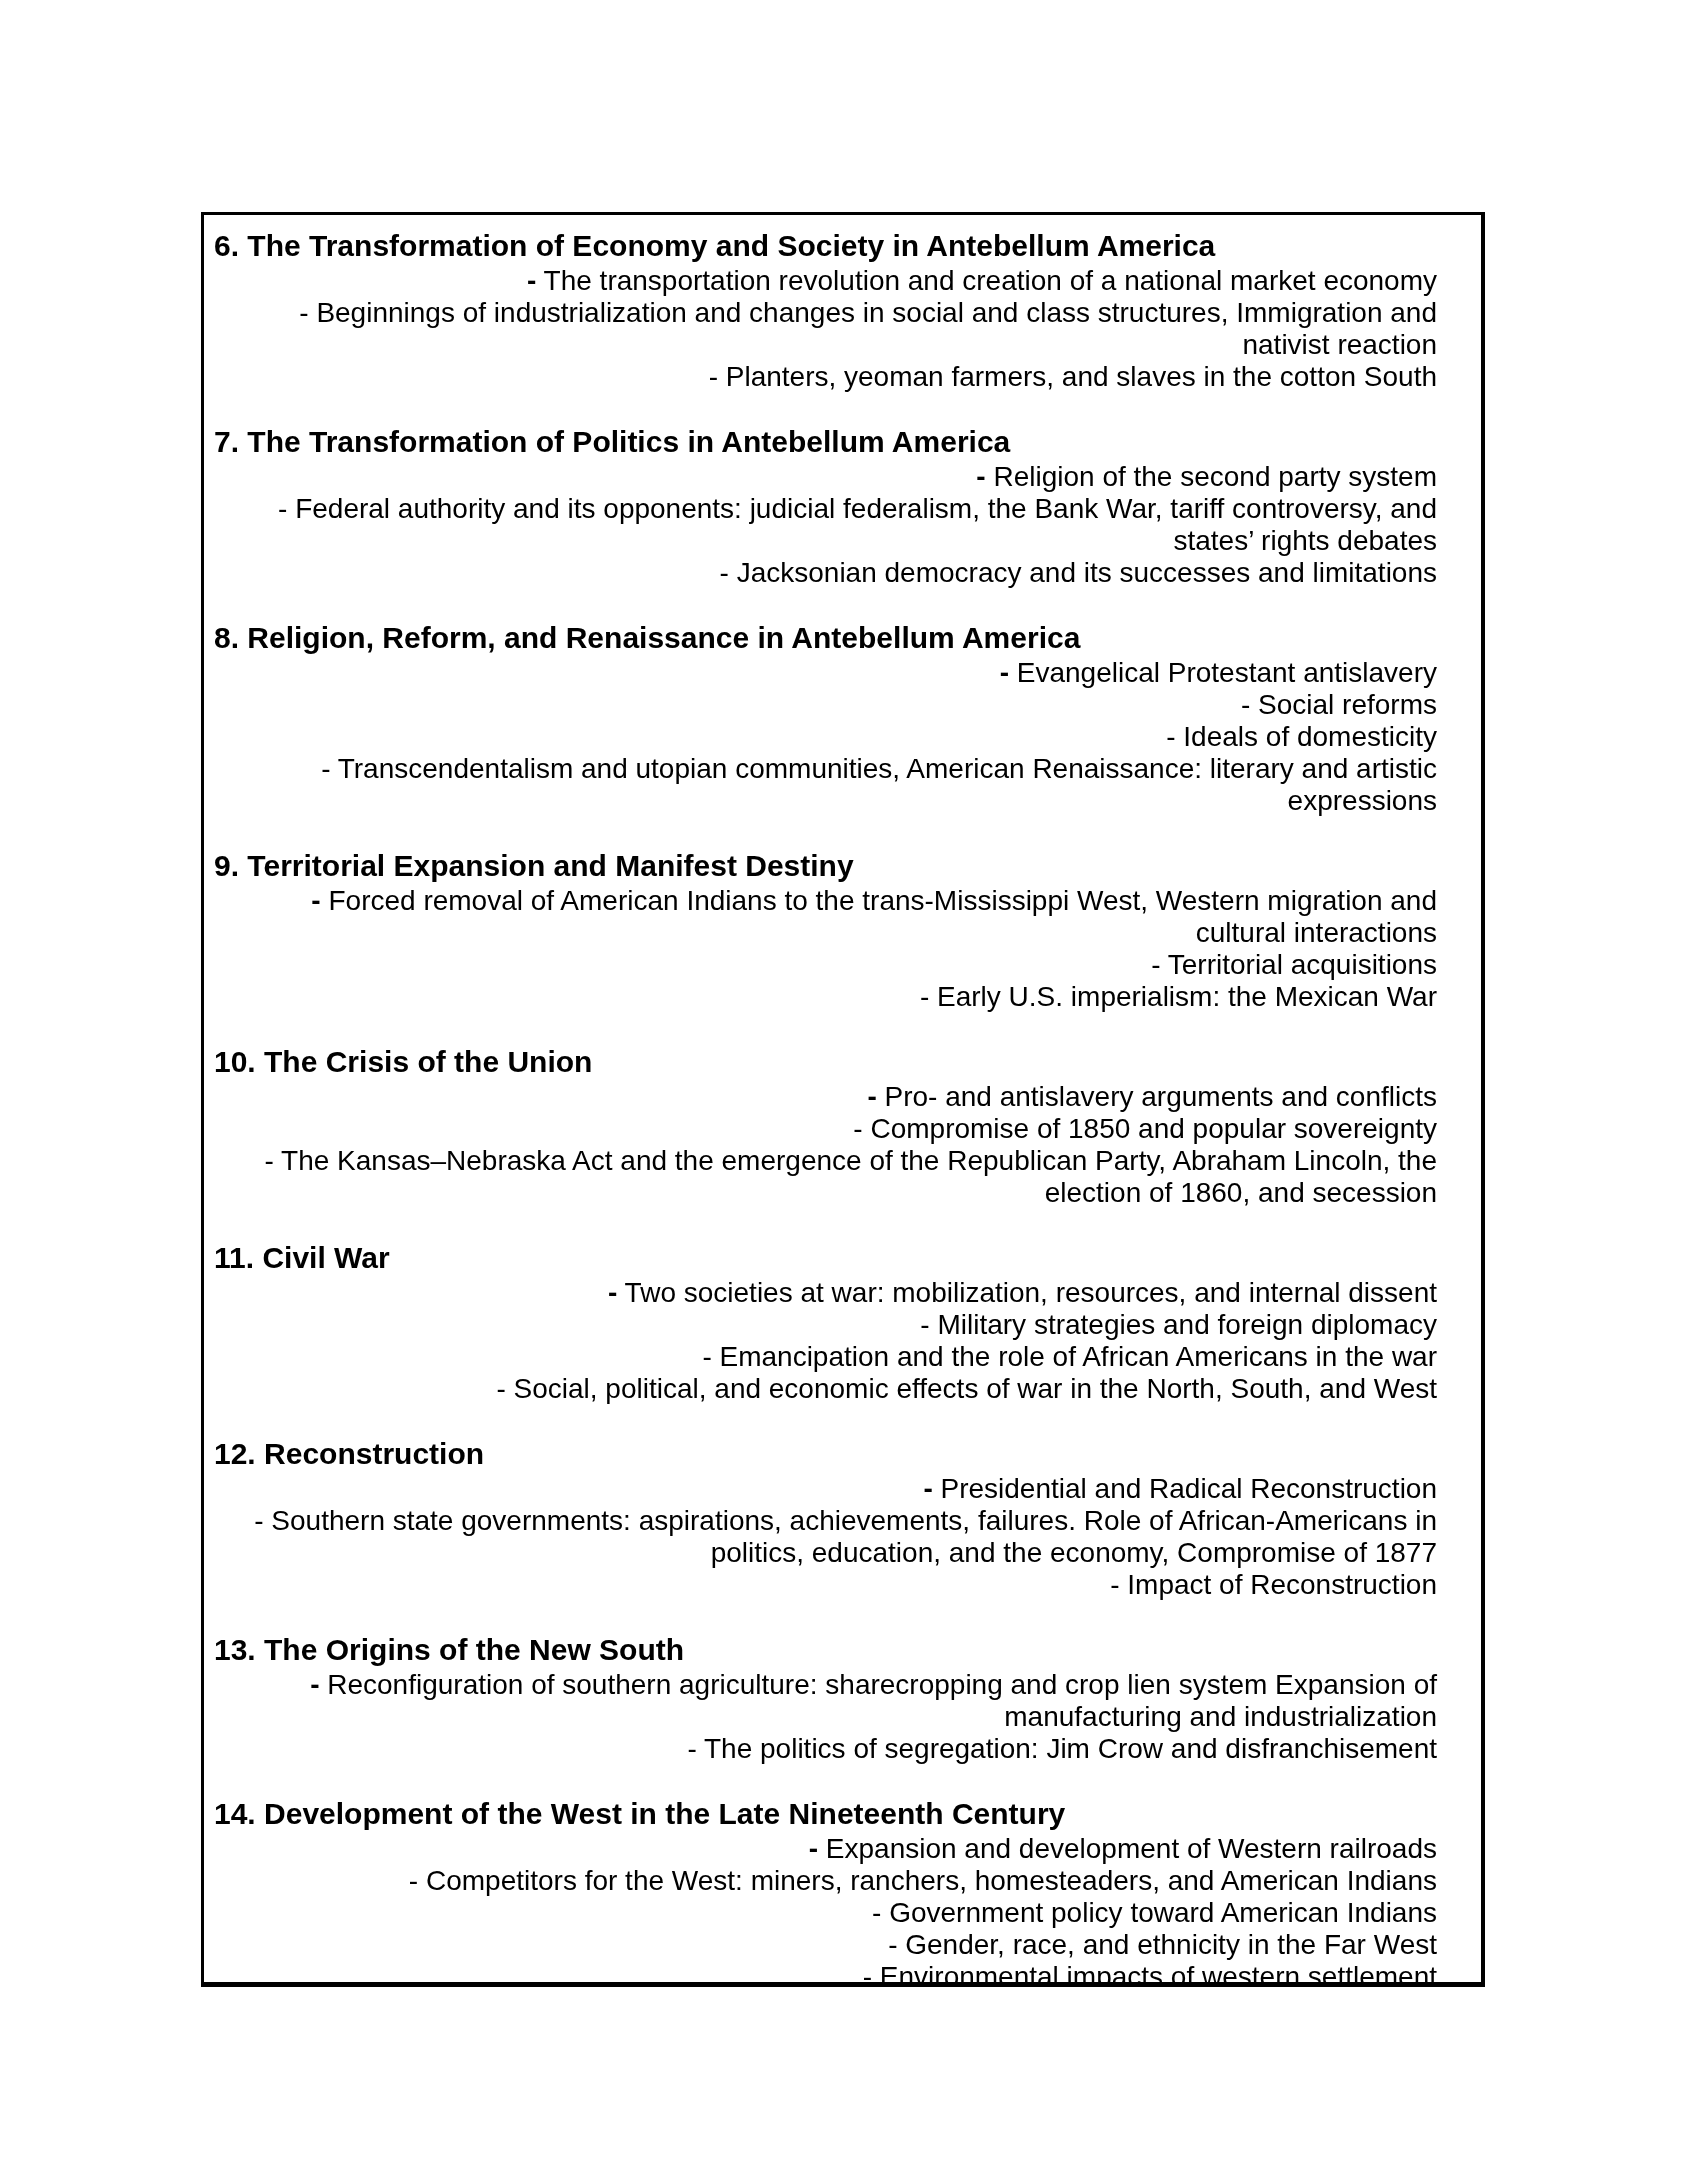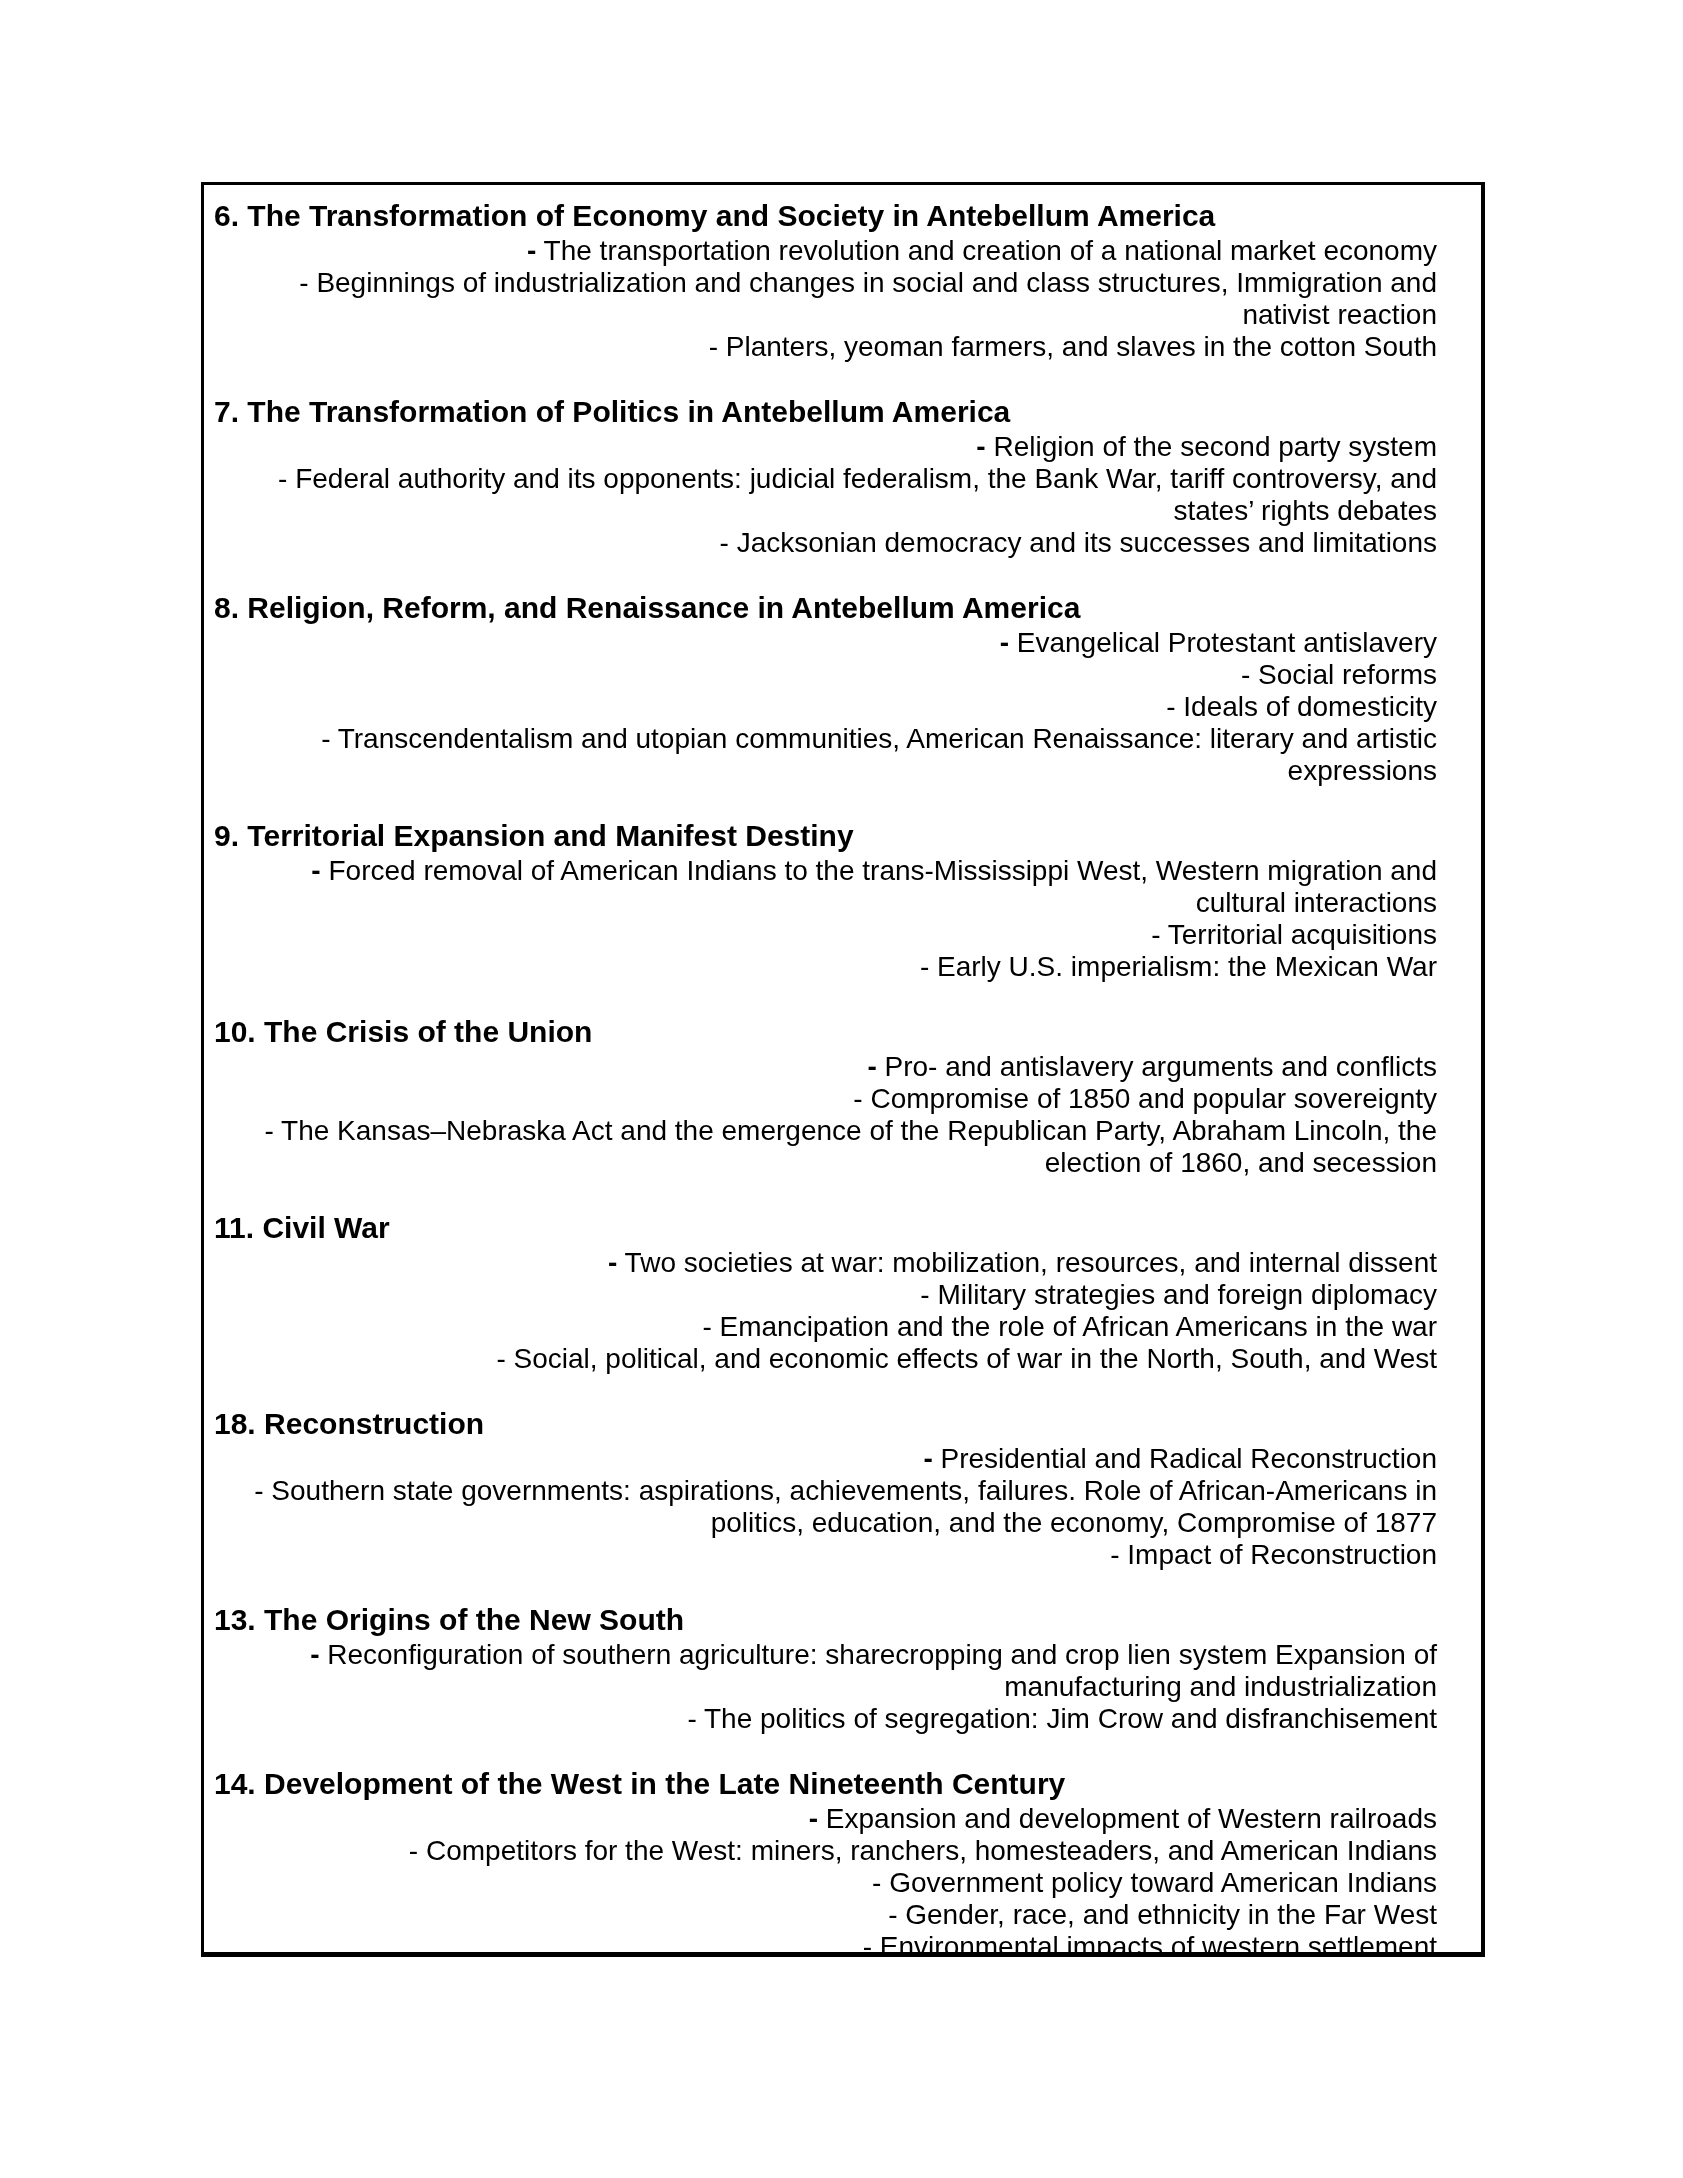--- a/index.html
+++ b/index.html
@@ -10,21 +10,21 @@
     width: 1683px;
     height: 2178px;
     background: #ffffff;
     font-family: "Liberation Sans", "DejaVu Sans", sans-serif;
     color: #000000;
     position: relative;
   }
   .outline-panel {
     position: absolute;
     left: 201px;
-    top: 182px;
+    top: 212px;
     width: 1284px;
     height: 1775px;
     box-sizing: border-box;
     border: 3px solid #000000;
     border-bottom-width: 5px;
     border-right-width: 4px;
     padding: 12px 44px 20px 10px;
     overflow: hidden;
     background: #ffffff;
   }
@@ -89,21 +89,21 @@
       <p class="bullet"><span class="dash">-</span> <span class="btext">The Kansas–Nebraska Act and the emergence of the Republican Party, Abraham Lincoln, the election of 1860, and secession</span></p>
     </section>
     <section class="section">
       <h2 class="heading">11. Civil War</h2>
       <p class="bullet"><span class="dash">-</span> <span class="btext">Two societies at war: mobilization, resources, and internal dissent</span></p>
       <p class="bullet"><span class="dash">-</span> <span class="btext">Military strategies and foreign diplomacy</span></p>
       <p class="bullet"><span class="dash">-</span> <span class="btext">Emancipation and the role of African Americans in the war</span></p>
       <p class="bullet"><span class="dash">-</span> <span class="btext">Social, political, and economic effects of war in the North, South, and West</span></p>
     </section>
     <section class="section">
-      <h2 class="heading">18. Reconstruction</h2>
+      <h2 class="heading">12. Reconstruction</h2>
       <p class="bullet"><span class="dash">-</span> <span class="btext">Presidential and Radical Reconstruction</span></p>
       <p class="bullet"><span class="dash">-</span> <span class="btext">Southern state governments: aspirations, achievements, failures. Role of African-Americans in politics, education, and the economy, Compromise of 1877</span></p>
       <p class="bullet"><span class="dash">-</span> <span class="btext">Impact of Reconstruction</span></p>
     </section>
     <section class="section">
       <h2 class="heading">13. The Origins of the New South</h2>
       <p class="bullet"><span class="dash">-</span> <span class="btext">Reconfiguration of southern agriculture: sharecropping and crop lien system Expansion of manufacturing and industrialization</span></p>
       <p class="bullet"><span class="dash">-</span> <span class="btext">The politics of segregation: Jim Crow and disfranchisement</span></p>
     </section>
     <section class="section">

